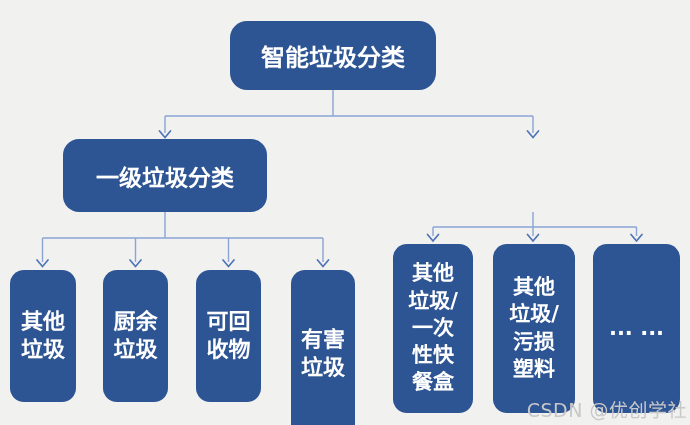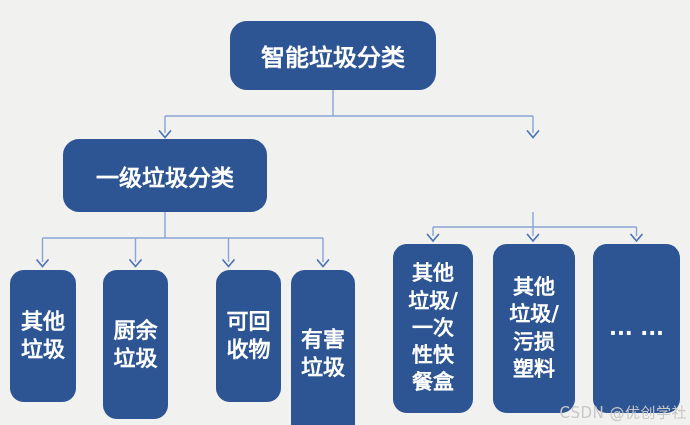--- a/index.html
+++ b/index.html
@@ -34,21 +34,21 @@
     white-space:pre-line;
     box-sizing:border-box;
   }
   .node.root{border-radius:17px;font-size:24px;}
   .node.branch{border-radius:16px;font-size:23px;}
   .node.leaf{border-radius:14px;font-size:22px;line-height:1.27;}
   .node.leaf-r{border-radius:14px;font-size:21px;line-height:1.3;}
   .watermark{
     position:absolute;right:3px;bottom:3px;
     color:var(--wm);
-    font-size:15px;
+    font-size:19px;
     font-weight:normal;
     letter-spacing:0.5px;
   }
 </style>
 </head>
 <body>
 
 <div class="canvas">
 
   <svg class="connectors" viewBox="0 0 690 425" xmlns="http://www.w3.org/2000/svg">
@@ -70,24 +70,24 @@
   </svg>
 
   <div class="node branch" style="left:63px;top:139px;width:204px;height:73px;">一级垃圾分类</div>
 
   <div class="node root" style="left:230px;top:21px;width:206px;height:69px;">智能垃圾分类</div>
 
 
   <div class="node leaf" style="left:10px;top:270px;width:66px;height:132px;">其他
 垃圾</div>
 
-  <div class="node leaf" style="left:103px;top:270px;width:65px;height:149px;">厨余
+  <div class="node leaf" style="left:103px;top:270px;width:65px;height:132px;">厨余
 垃圾</div>
 
-  <div class="node leaf" style="left:196px;top:270px;width:65px;height:132px;margin-left:20px;">可回
+  <div class="node leaf" style="left:196px;top:270px;width:65px;height:132px;">可回
 收物</div>
 
   <div class="node leaf" style="left:291px;top:270px;width:64px;height:168px;">有害
 垃圾</div>
 
   <div class="node leaf-r" style="left:393px;top:244px;width:80px;height:169px;">其他
 垃圾/
 一次
 性快
 餐盒</div>

